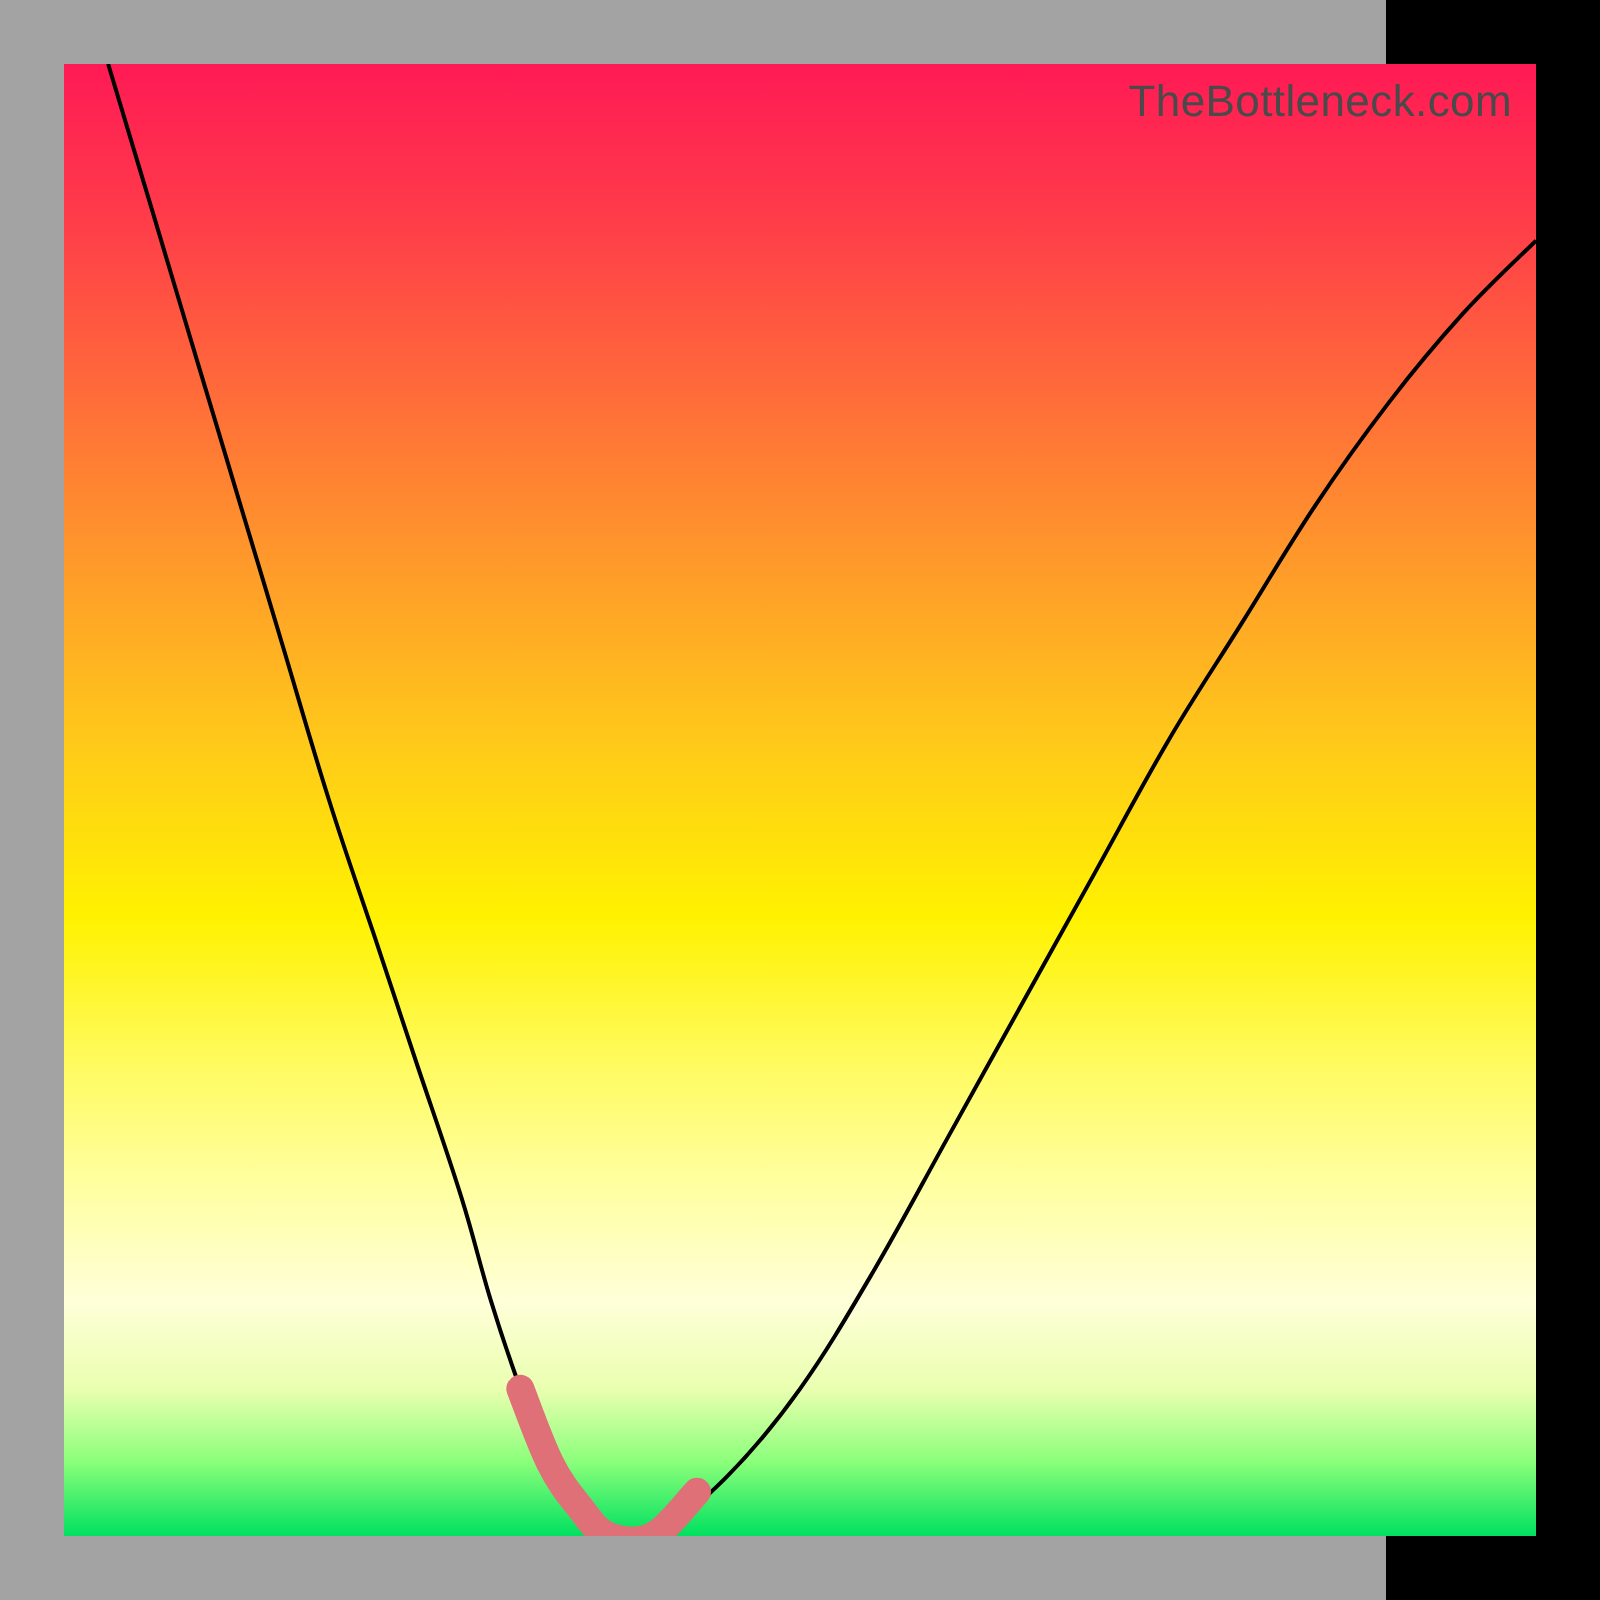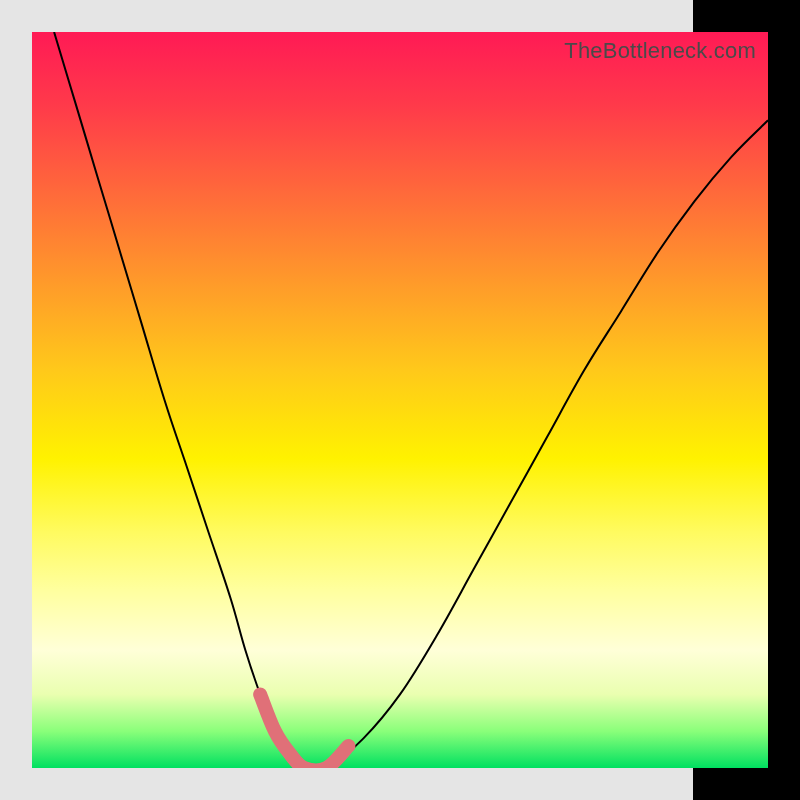--- a/index.html
+++ b/index.html
@@ -1,17 +1,17 @@
 <!DOCTYPE html>
 <html><head>
 <meta charset="utf-8">
 <style>
   * { margin: 0; padding: 0; box-sizing: border-box; }
   body { width: 800px; height: 800px; background: #000; position: relative; font-family: Arial, sans-serif; }
-  .outer { position: absolute; top: 0; left: 0; width: 693px; height: 800px; background: #e5e5e5; }
+  .outer { position: absolute; top: 0; left: 0; width: 693px; height: 800px; background: #a3a3a3; }
   .plot-area {
     position: absolute;
     top: 32px;
     left: 32px;
     width: 736px;
     height: 736px;
     background: linear-gradient(to bottom,
       #ff1a55 0%,
       #ff3a4a 10%,
       #ff6a3a 22%,

